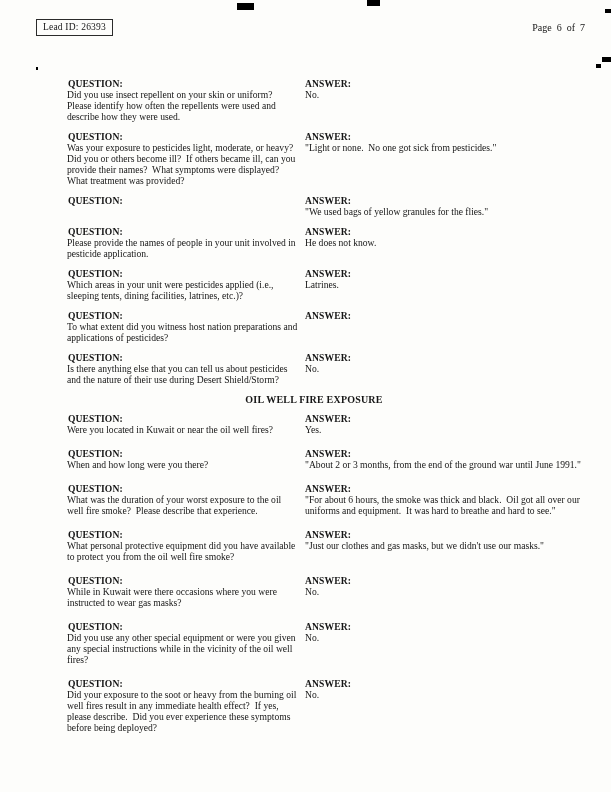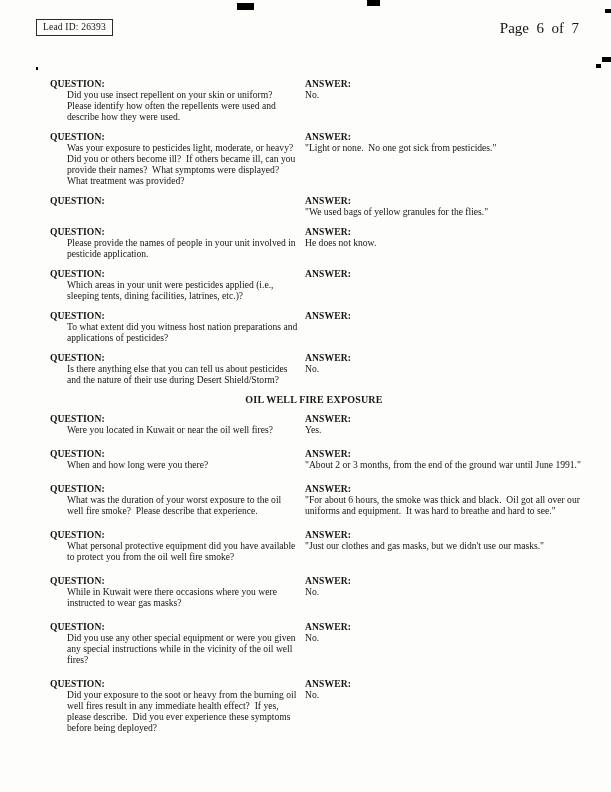--- a/index.html
+++ b/index.html
@@ -19,44 +19,44 @@
     left: 36px;
     top: 19px;
     border: 1px solid #2b2b2b;
     padding: 2px 6px 3px 6px;
     font-size: 9.5px;
     line-height: 10px;
     letter-spacing: 0.2px;
   }
   .page-number {
     position: absolute;
-    right: 32px;
+    right: 26px;
     top: 23px;
-    font-size: 15px;
+    font-size: 10px;
     line-height: 10px;
     white-space: pre;
   }
   .content {
     position: absolute;
     left: 47px;
     top: 78px;
     width: 534px;
   }
   .qa-row { display: flex; align-items: flex-start; }
   .sec-0 .qa-row { margin-bottom: 9px; }
   .sec-1 .qa-row { margin-bottom: 13px; }
   .q-col { width: 258px; flex: none; }
   .a-col { flex: 1; min-width: 0; }
   .q-label, .a-label {
     font-weight: bold;
     font-size: 9.6px;
     line-height: 11px;
     letter-spacing: 0.1px;
   }
-  .q-label { margin-left: 3px; }
+  .q-label { margin-left: 21px; }
   .q-text, .a-text {
     font-size: 9.6px;
     line-height: 11px;
     white-space: pre-wrap;
   }
   .q-text { margin-left: 20px; width: 233px; }
   .section-header {
     font-weight: bold;
     font-size: 10px;
     line-height: 12px;
@@ -128,20 +128,21 @@
       <div class="a-text">He does not know.</div>
     </div>
   </div>
         <div class="qa-row">
     <div class="q-col">
       <div class="q-label">QUESTION:</div>
       <div class="q-text">Which areas in your unit were pesticides applied (i.e., sleeping tents, dining facilities, latrines, etc.)?</div>
     </div>
     <div class="a-col">
       <div class="a-label">ANSWER:</div>
+      <div class="a-text">Latrines.</div>
     </div>
   </div>
         <div class="qa-row">
     <div class="q-col">
       <div class="q-label">QUESTION:</div>
       <div class="q-text">To what extent did you witness host nation preparations and applications of pesticides?</div>
     </div>
     <div class="a-col">
       <div class="a-label">ANSWER:</div>
     </div>

